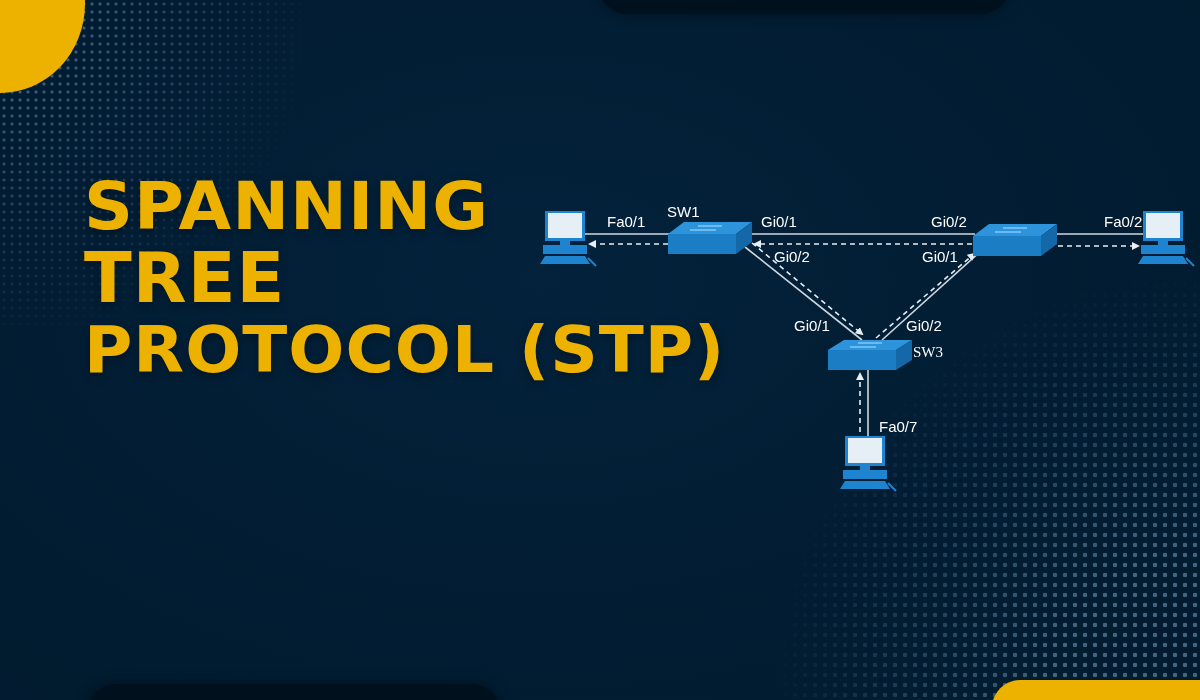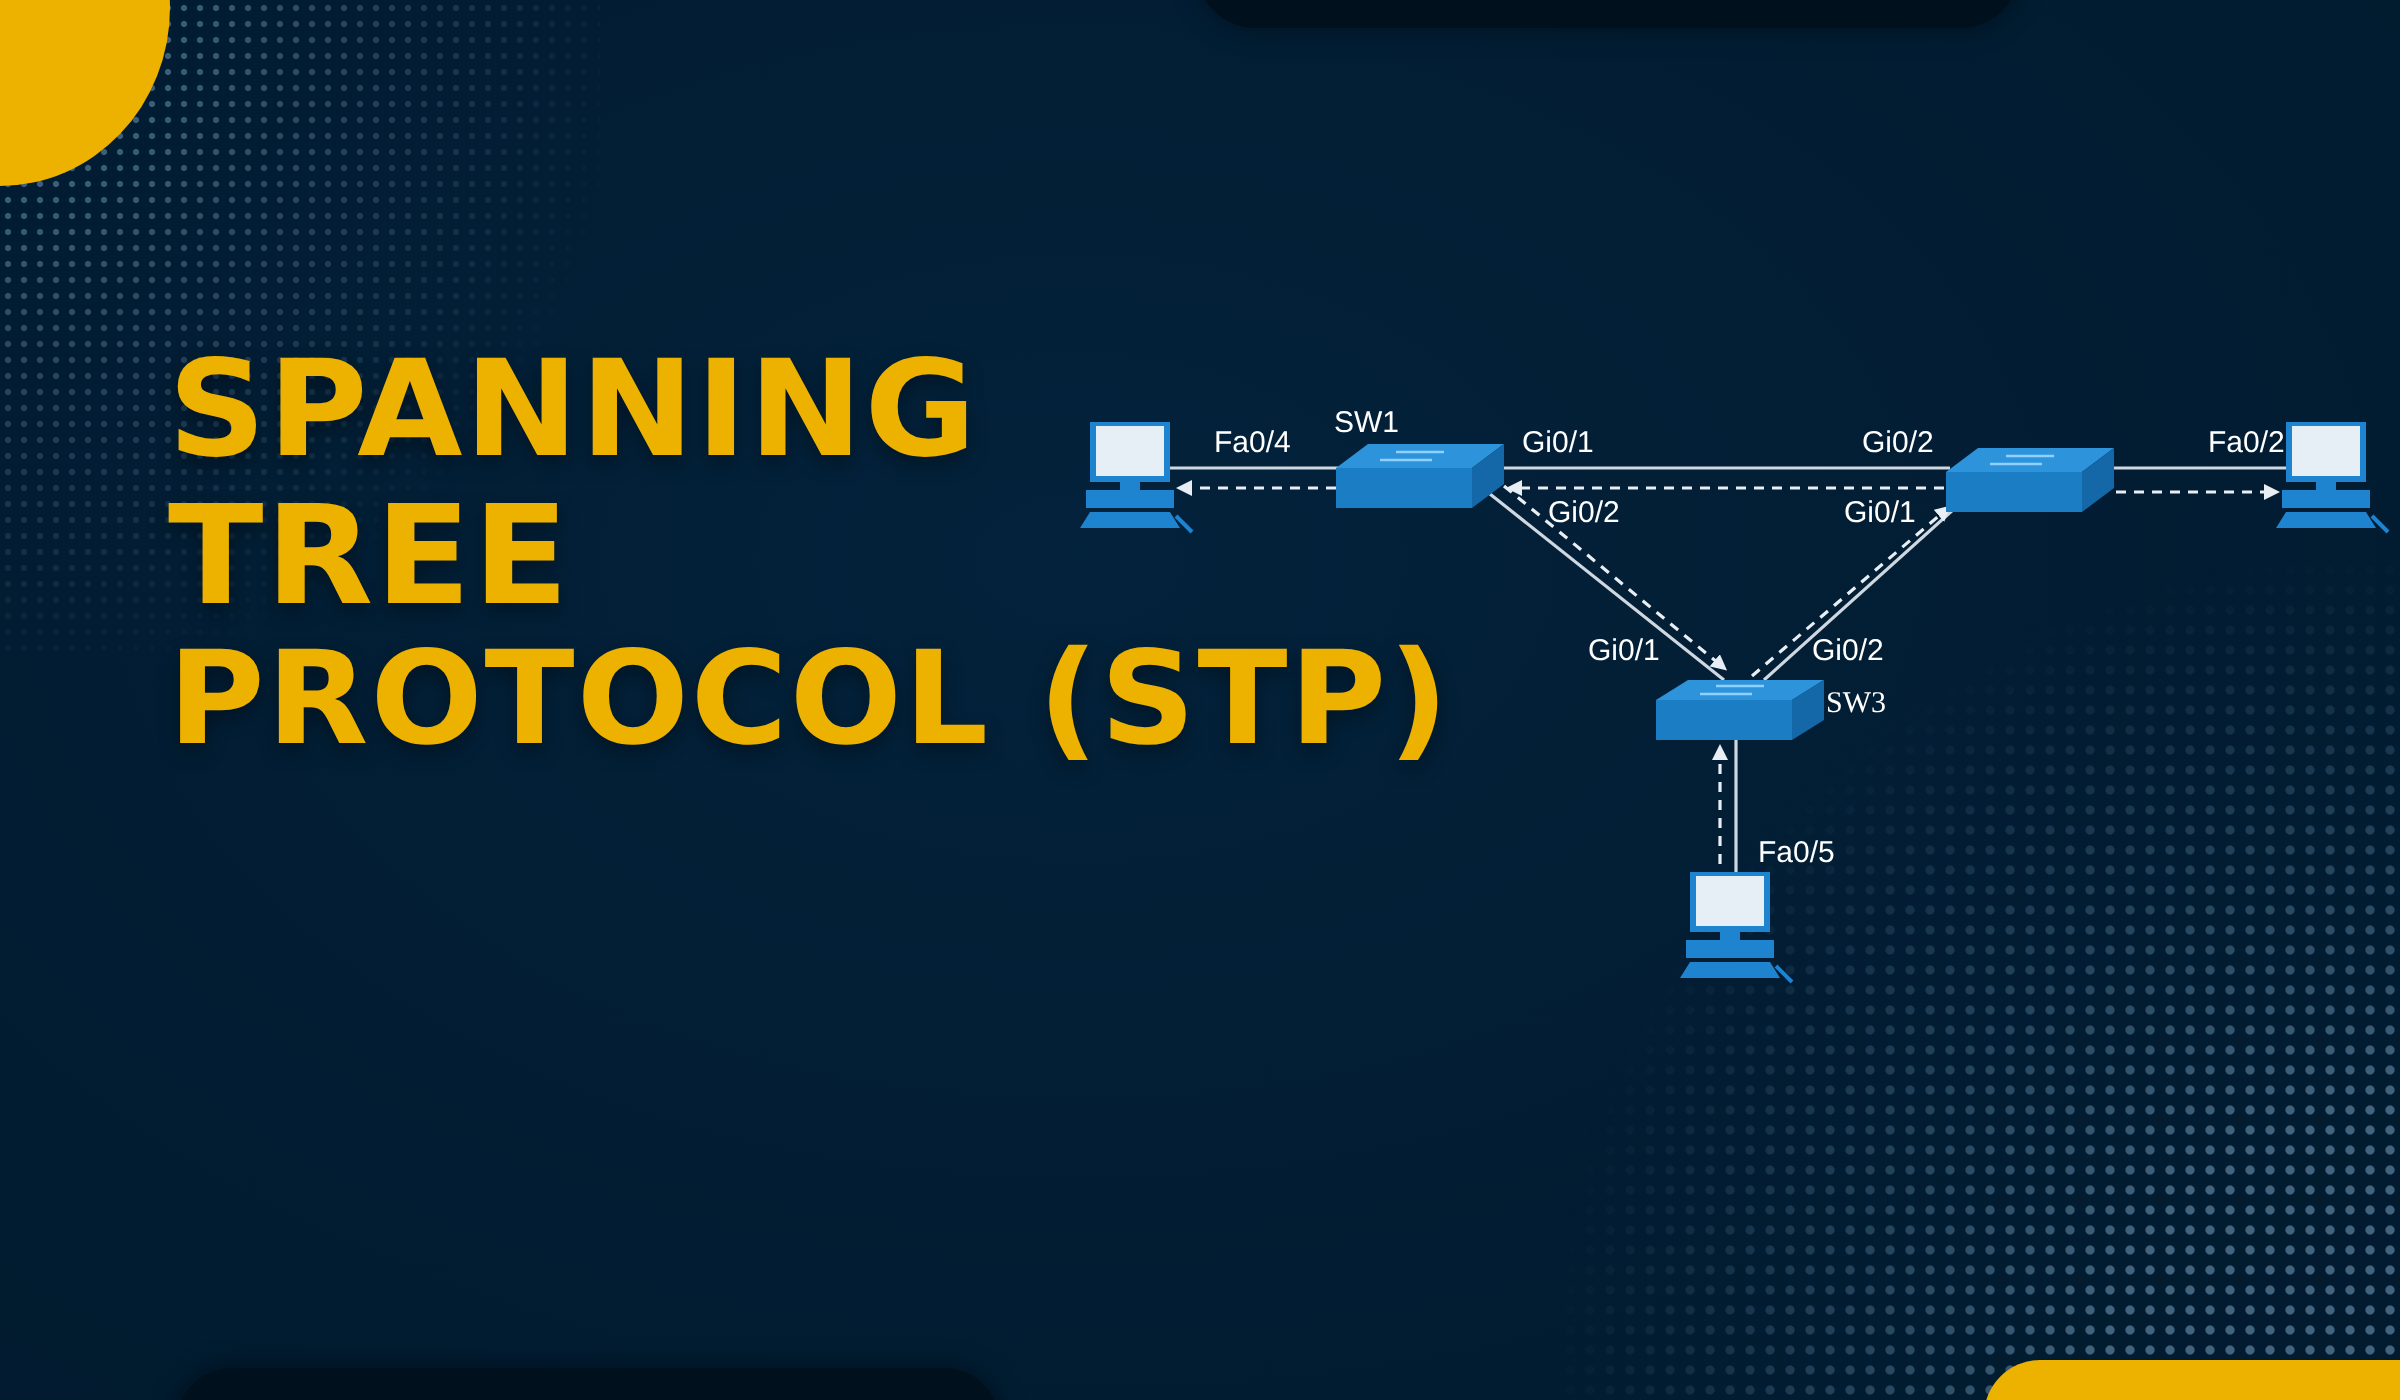--- a/index.html
+++ b/index.html
@@ -154,23 +154,23 @@
       <rect x="860" y="466" width="10" height="4" fill="#1e84cf"></rect>
       <rect x="843" y="470" width="44" height="9" fill="#1e84cf"></rect>
       <polygon points="845,481 885,481 890,489 840,489" fill="#1e84cf"></polygon>
       <line x1="888" y1="483" x2="896" y2="491" stroke="#1e84cf" stroke-width="2"></line>
     </g>
   </svg>
 
   <span class="lbl" style="left:667px; top:203px;">SW1</span>
   <span class="lbl" style="left:913px; top:344px;font-family:Liberation Serif, serif;">SW3</span>
 
-  <span class="lbl" style="left:607px; top:213px;">Fa0/4</span>
+  <span class="lbl" style="left:607px; top:213px;">Fa0/1</span>
   <span class="lbl" style="left:1088px; top:213px;margin-left:16px;">Fa0/2</span>
-  <span class="lbl" style="left:879px; top:418px;">Fa0/5</span>
+  <span class="lbl" style="left:879px; top:418px;">Fa0/7</span>
 
   <span class="lbl" style="left:761px; top:213px;">Gi0/1</span>
   <span class="lbl" style="left:774px; top:248px;">Gi0/2</span>
   <span class="lbl" style="left:931px; top:213px;">Gi0/2</span>
   <span class="lbl" style="left:922px; top:248px;">Gi0/1</span>
   <span class="lbl" style="left:794px; top:317px;">Gi0/1</span>
   <span class="lbl" style="left:906px; top:317px;">Gi0/2</span>
 </div>
 
 </body></html>

